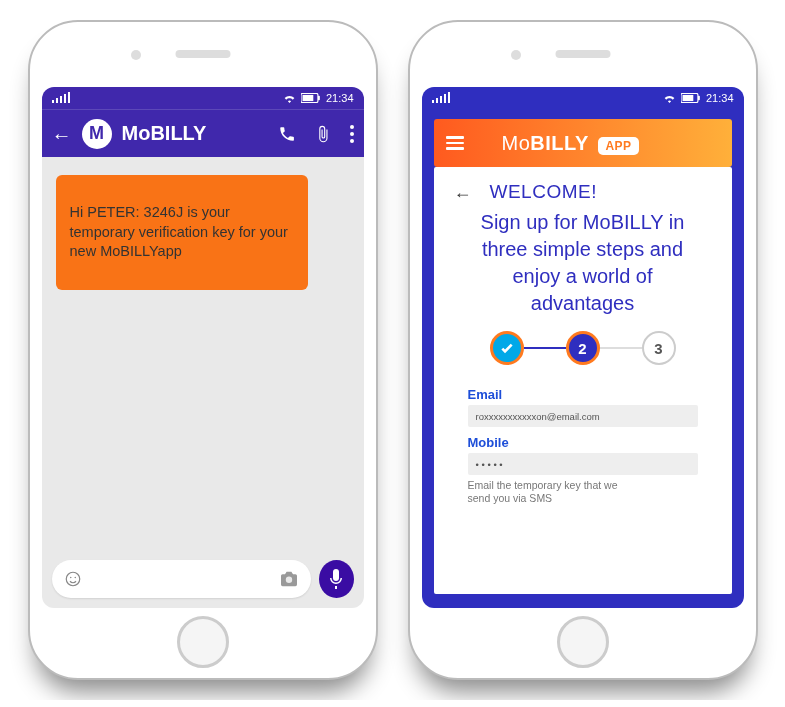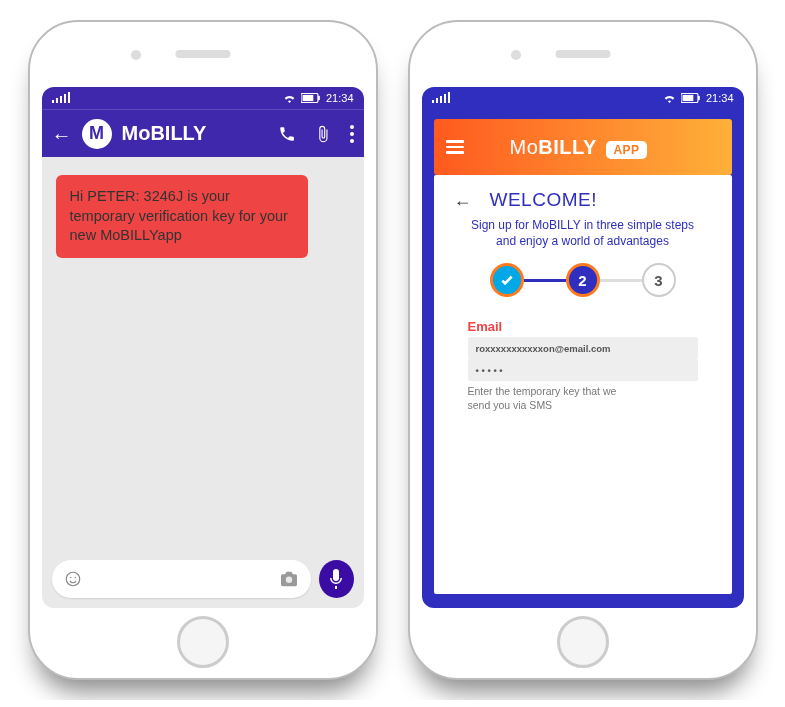--- a/index.html
+++ b/index.html
@@ -63,21 +63,21 @@
     color: #4028ac; font-weight: 700; display: flex; align-items: center;
     justify-content: center; font-size: 18px;
   }
   .contact-name { font-size: 20px; font-weight: 700; flex: 1; }
   .hdr-icons { display: flex; gap: 18px; align-items: center; }
   .hdr-icon { width: 18px; height: 18px; fill: #fff; }
   .sms-body {
     flex: 1; background: #e9e9e9; padding: 18px 14px; position: relative;
   }
   .bubble {
-    background: #ef4444; border-radius: 6px; padding: 12px 14px;
+    background: #f97316; border-radius: 6px; padding: 28px 14px;
     font-size: 14.5px; color: #333; max-width: 86%; line-height: 1.35;
   }
   .sms-input-bar {
     position: absolute; bottom: 10px; left: 10px; right: 10px;
     display: flex; align-items: center; gap: 8px;
   }
   .sms-field {
     flex: 1; background: #fff; border-radius: 20px; height: 38px;
     display: flex; align-items: center; padding: 0 12px; gap: 8px;
     box-shadow: 0 1px 2px rgba(0,0,0,0.1);
@@ -89,56 +89,56 @@
     width: 38px; height: 38px; background: #3a0ca3; border-radius: 50%;
     display: flex; align-items: center; justify-content: center;
   }
 
   
   .app-bg {
     background: #2f2ebf; flex: 1; padding: 10px 12px 14px 12px;
     display: flex; flex-direction: column;
   }
   .app-brandbar {
-    height: 56px; background: linear-gradient(90deg, #ff5a1f, #ffb03a);
+    height: 48px; background: linear-gradient(90deg, #ff5a1f, #ffb03a);
     border-radius: 3px; display: flex; align-items: center; padding: 0 12px;
-    gap: 22px;
+    gap: 14px;
   }
   .hamburger { width: 18px; display: flex; flex-direction: column; gap: 3px; }
   .hamburger span { height: 2.5px; background: #fff; border-radius: 1px; }
   .brand-title { color: #fff; font-size: 20px; font-weight: 600; letter-spacing: .5px; margin-left: 24px;}
   .brand-title .thin { font-weight: 300; }
   .brand-badge {
     background: #fff; color: #ff7a1f; font-weight: 700; font-size: 12px;
     border-radius: 5px; padding: 2px 7px; margin-left: 4px;
   }
   .card {
     background: #fff; flex: 1; border-radius: 2px; margin-top: 0;
     padding: 14px 20px 16px 20px; display: flex; flex-direction: column;
   }
   .welcome-row { display: flex; align-items: center; gap: 18px; margin-bottom: 6px; }
   .welcome-back { font-size: 18px; color: #333; }
   .welcome { color: #2f2ebf; font-size: 19px; font-weight: 500; letter-spacing: .5px; }
-  .tagline { color: #2f2ebf; font-size: 12px; text-align: center; line-height: 1.35; padding: 0 6px; margin-bottom: 14px; }
+  .tagline { color: #2f2ebf; font-size: 20px; text-align: center; line-height: 1.35; padding: 0 6px; margin-bottom: 14px; }
   .steps { display: flex; align-items: center; justify-content: center; gap: 0; margin-bottom: 14px; padding: 0 8px; }
   .step {
     width: 34px; height: 34px; border-radius: 50%; display: flex;
     align-items: center; justify-content: center; font-weight: 700; font-size: 15px;
   }
   .step.done { background: #00a8e8; border: 3px solid #ff7a1f; color: #fff; }
   .step.active { background: #2f2ebf; border: 3px solid #ff7a1f; color: #fff; }
   .step.upcoming { background: #fff; border: 2px solid #ccc; color: #555; }
   .connector { width: 42px; height: 2.5px; }
   .connector.filled { background: #2f2ebf; }
   .connector.empty { background: #ddd; }
   .form { padding: 0 14px; }
-  .fld-label { font-size: 13px; font-weight: 600; color: #ef4444; margin-top: 8px; margin-bottom: 3px; }
+  .fld-label { font-size: 13px; font-weight: 600; color: #1d4ed8; margin-top: 8px; margin-bottom: 3px; }
   .fld {
     background: #eee; border-radius: 2px; height: 22px; font-size: 9.5px;
-    color: #555; display: flex; align-items: center; padding: 4px 8px; font-weight: bold;
+    color: #555; display: flex; align-items: center; padding: 4px 8px;
   }
   .hint { font-size: 10.5px; color: #777; margin-top: 4px; line-height: 1.25; max-width: 150px; }
   .cta {
     margin-top: 16px; height: 38px; border-radius: 3px;
     background: linear-gradient(90deg, #ff5a1f, #ffae2f);
     color: #fff; font-size: 18px; letter-spacing: .5px;
     display: flex; align-items: center; justify-content: center;
   }
 
   .signal-bars { display: inline-flex; align-items: flex-end; gap: 1.5px; height: 10px; }
@@ -274,20 +274,21 @@
               </svg>
           </div>
           <div class="connector filled"></div>
           <div class="step active">2</div>
           <div class="connector empty"></div>
           <div class="step upcoming">3</div>
         </div>
         <div class="form">
           <div class="fld-label">Email</div>
           <div class="fld">roxxxxxxxxxxxon@email.com</div>
+          <div class="fld-label">Mobile</div>
           <div class="fld">• • • • •</div>
-          <div class="hint">Enter the temporary key that we send you via SMS</div>
+          <div class="hint">Email the temporary key that we send you via SMS</div>
         </div>
       </div>
     </div>
   </div>
   <div class="home-btn"></div>
 </div>
 
 </body></html>

